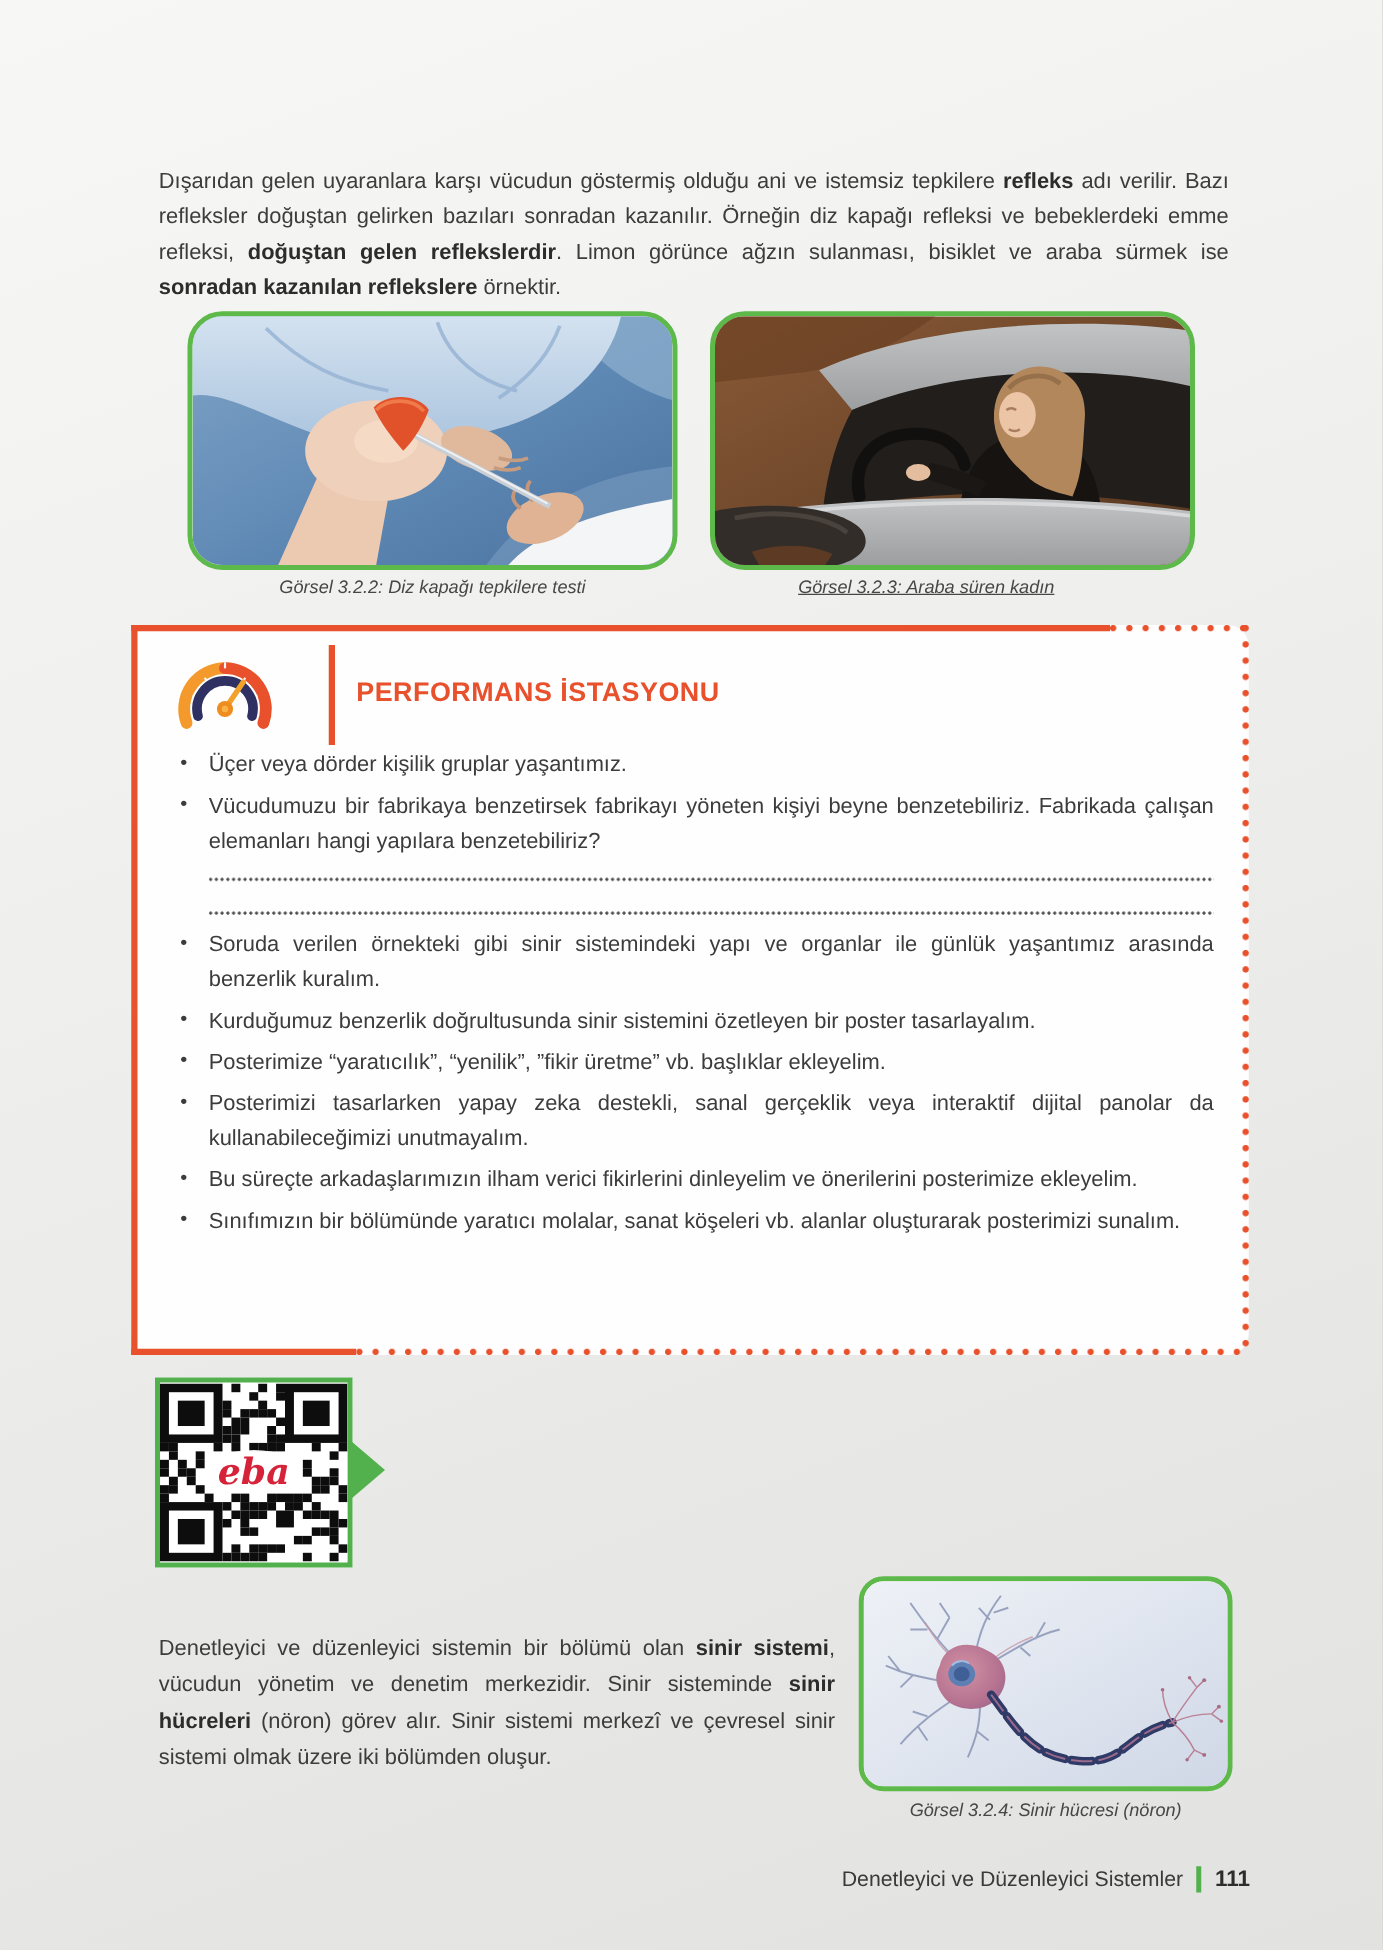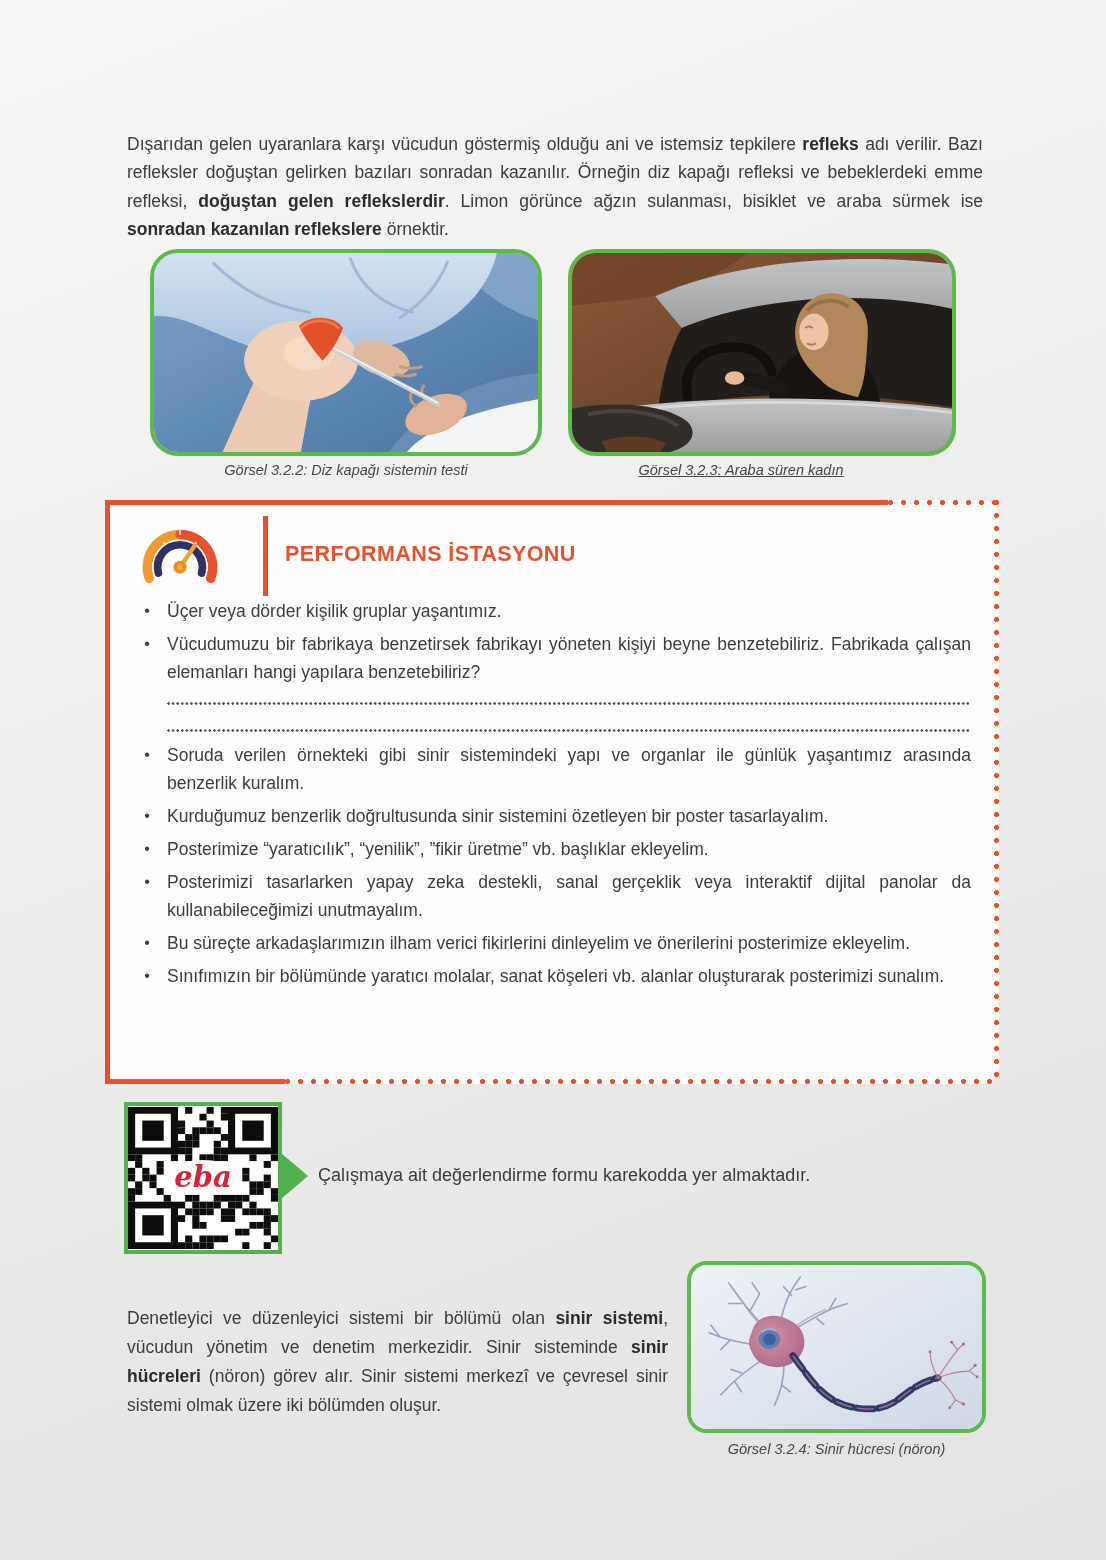--- a/index.html
+++ b/index.html
@@ -133,21 +133,21 @@
       <ellipse cx="288" cy="168" rx="33" ry="19" fill="#dfb394" transform="rotate(-22 288 168)"></ellipse>
       <path d="M268,160 q-10,-8 -4,-16 M278,154 q-8,-10 -2,-17" stroke="#c4977a" stroke-width="3" fill="none"></path>
 
       <line x1="292" y1="158" x2="176" y2="96" stroke="#c9cfd5" stroke-width="5"></line>
       <line x1="290" y1="156" x2="178" y2="96" stroke="#eef1f3" stroke-width="1.6"></line>
 
       <path d="M148,76 C158,64 184,64 193,78 C186,96 178,106 172,112 C162,100 153,88 148,76 Z" fill="#e1512a"></path>
       <path d="M150,78 C160,68 180,68 189,79" stroke="#f07a4a" stroke-width="3" fill="none"></path>
     </svg>
   </figure>
-  <figcaption class="fig-cap" id="cap-knee">Görsel 3.2.2:  Diz kapağı sistemin testi</figcaption>
+  <figcaption class="fig-cap" id="cap-knee">Görsel 3.2.2:  Diz kapağı tepkilere testi</figcaption>
 
   <figure class="fig" id="fig-driver" style="margin:0;">
     <svg viewBox="0 0 388 207" preserveAspectRatio="none">
       <defs>
         <linearGradient id="treeg" x1="0" y1="0" x2="1" y2="1">
           <stop offset="0" stop-color="#8a5a37"></stop>
             <stop offset="1" stop-color="#55361f"></stop>
         </linearGradient>
         <linearGradient id="carg" x1="0" y1="0" x2="0" y2="1">
           <stop offset="0" stop-color="#c2c3c5"></stop>
@@ -373,23 +373,22 @@
           <rect x="114.28571428571429" y="13.523809523809524" width="21.42857142857143" height="20.285714285714285" fill="#0d0d0d"></rect>
           <rect x="0" y="94.66666666666667" width="50" height="47.333333333333336" fill="#0d0d0d"></rect>
           <rect x="7.142857142857143" y="101.42857142857143" width="35.714285714285715" height="33.80952380952381" fill="#ffffff"></rect>
           <rect x="14.285714285714286" y="108.19047619047619" width="21.42857142857143" height="20.285714285714285" fill="#0d0d0d"></rect>
         </g>
       <ellipse cx="75" cy="70" rx="36" ry="17" fill="#ffffff" opacity=".92"></ellipse>
       <text x="75" y="80" text-anchor="middle" font-family="'DejaVu Serif', serif" font-style="italic" font-weight="bold" font-size="29" fill="#d6233a">eba</text>
     </svg>
   </div>
   <div class="qr-arrow"></div>
-  <p class="qr-text" style="margin:0;">Çalışmaya ait değerlendirme formu karekodda yer almaktadır.</p>
-
-  <p class="bodytext"><span>Denetleyici ve düzenleyici sistemi bir bölümü olan </span><b>si­nir sistemi</b><span>, vücudun yönetim ve denetim merkezidir. Sinir sisteminde </span><b>sinir hücreleri</b><span> (nöron) görev alır. Sinir sistemi merkezî ve çevresel sinir sistemi olmak üzere iki bölümden oluşur.</span></p>
+
+  <p class="bodytext"><span>Denetleyici ve düzenleyici sistemin bir bölümü olan </span><b>si­nir sistemi</b><span>, vücudun yönetim ve denetim merkezidir. Sinir sisteminde </span><b>sinir hücreleri</b><span> (nöron) görev alır. Sinir sistemi merkezî ve çevresel sinir sistemi olmak üzere iki bölümden oluşur.</span></p>
 
   <figure class="fig" id="fig-neuron" style="margin:0;">
     <svg viewBox="0 0 297 170" preserveAspectRatio="none">
       <defs>
         <linearGradient id="neurbg" x1="0" y1="0" x2="1" y2="1">
           <stop offset="0" stop-color="#eef1f6"></stop>
             <stop offset=".6" stop-color="#dde3ee"></stop>
             <stop offset="1" stop-color="#cfd7e6"></stop>
         </linearGradient>
         <radialGradient id="somag" cx=".4" cy=".4" r=".9">
@@ -429,14 +428,19 @@
           <circle cx="290" cy="104" r="1.6"></circle>
         <circle cx="292" cy="116" r="1.4"></circle>
           <circle cx="278" cy="144" r="1.6"></circle>
           <circle cx="264" cy="148" r="1.4"></circle>
           <circle cx="244" cy="90" r="1.5"></circle>
       </g>
     </svg>
   </figure>
   <figcaption class="fig-cap" id="cap-neuron">Görsel 3.2.4: Sinir hücresi (nöron)</figcaption>
 
+  <footer class="footer">
+    <span class="footer-title">Denetleyici ve Düzenleyici Sistemler</span>
+    <span class="footer-bar"></span>
+    <span class="footer-num">111</span>
+  </footer>
 
 </div>
 
 </body></html>

